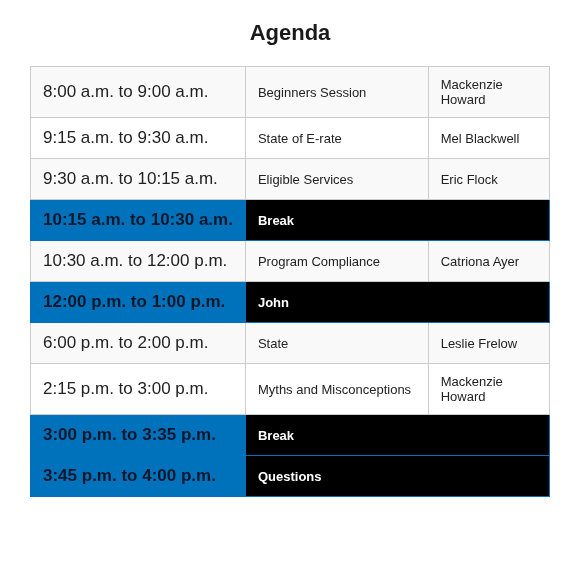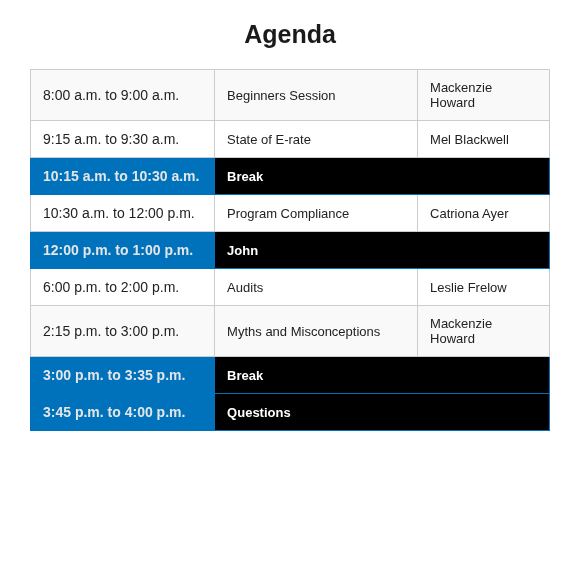--- a/index.html
+++ b/index.html
@@ -15,21 +15,21 @@
       color: #222;
       width: 580px;
       min-height: 580px;
       display: flex;
       flex-direction: column;
       align-items: center;
       padding: 20px 30px;
     }
 
     h1 {
-      font-size: 25px;
+      font-size: 22px;
       font-weight: bold;
       color: #1a1a1a;
       margin-bottom: 20px;
       text-align: center;
     }
 
     table {
       width: 100%;
       border-collapse: collapse;
       border: 1px solid #ccc;
@@ -37,40 +37,40 @@
 
     td {
       padding: 10px 12px;
       border: 1px solid #ccc;
       vertical-align: middle;
     }
 
     .time-col {
       white-space: nowrap;
       width: 155px;
-      font-size: 14px;
+      font-size: 17px;
     }
 
     .session-col {
       width: 200px;
     }
 
     .speaker-col {
       width: 130px;
     }
 
     .highlight-row td {
       background-color: #000000;
       color: #ffffff;
       font-weight: bold;
       border-color: #0072bc;
     }
 
     .highlight-row td:first-child {
-      color: #e5e5e5;
+      color: #0f172a;
       background-color: #0072bc;
     }
 
     tr:not(.highlight-row):nth-child(odd) td {
       background-color: #f9f9f9;
     }
 
     tr:not(.highlight-row):nth-child(even) td {
       background-color: #ffffff;
     }
@@ -85,36 +85,41 @@
   <tr>
         <td class="time-col">8:00 a.m. to 9:00 a.m.</td>
         <td class="session-col">Beginners Session</td>
         <td class="speaker-col">Mackenzie Howard</td>
       </tr>
       <tr>
         <td class="time-col">9:15 a.m. to 9:30 a.m.</td>
         <td class="session-col">State of E-rate</td>
         <td class="speaker-col">Mel Blackwell</td>
       </tr>
+      <tr>
+        <td class="time-col">9:30 a.m. to 10:15 a.m.</td>
+        <td class="session-col">Eligible Services</td>
+        <td class="speaker-col">Eric Flock</td>
+      </tr>
       <tr class="highlight-row">
         <td class="time-col">10:15 a.m. to 10:30 a.m.</td>
         <td class="session-col" colspan="2">Break</td>
       </tr>
       <tr>
         <td class="time-col">10:30 a.m. to 12:00 p.m.</td>
         <td class="session-col">Program Compliance</td>
         <td class="speaker-col">Catriona Ayer</td>
       </tr>
       <tr class="highlight-row">
         <td class="time-col">12:00 p.m. to 1:00 p.m.</td>
         <td class="session-col" colspan="2">John</td>
       </tr>
       <tr>
         <td class="time-col">6:00 p.m. to 2:00 p.m.</td>
-        <td class="session-col">Audits</td>
+        <td class="session-col">State</td>
         <td class="speaker-col">Leslie Frelow</td>
       </tr>
       <tr>
         <td class="time-col">2:15 p.m. to 3:00 p.m.</td>
         <td class="session-col">Myths and Misconceptions</td>
         <td class="speaker-col">Mackenzie Howard</td>
       </tr>
       <tr class="highlight-row">
         <td class="time-col">3:00 p.m. to 3:35 p.m.</td>
         <td class="session-col" colspan="2">Break</td>

